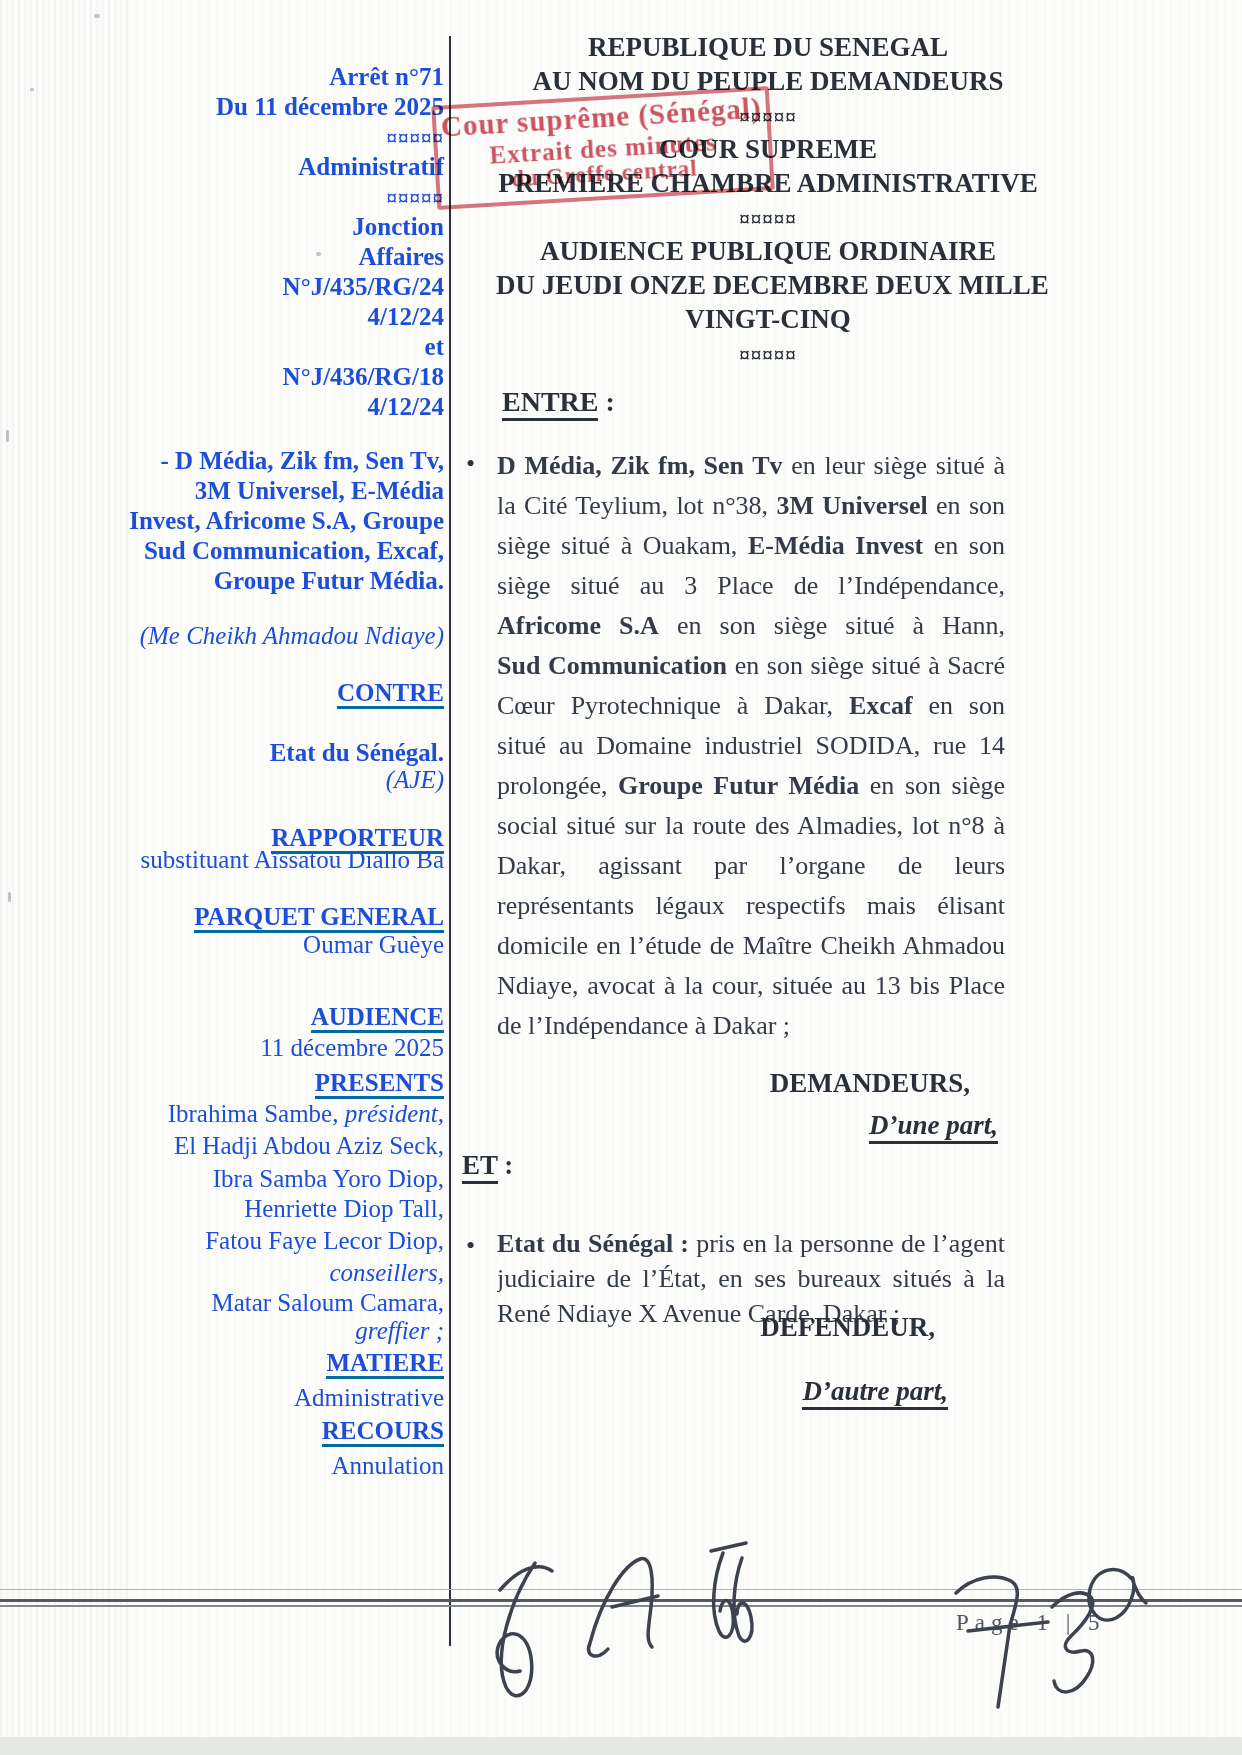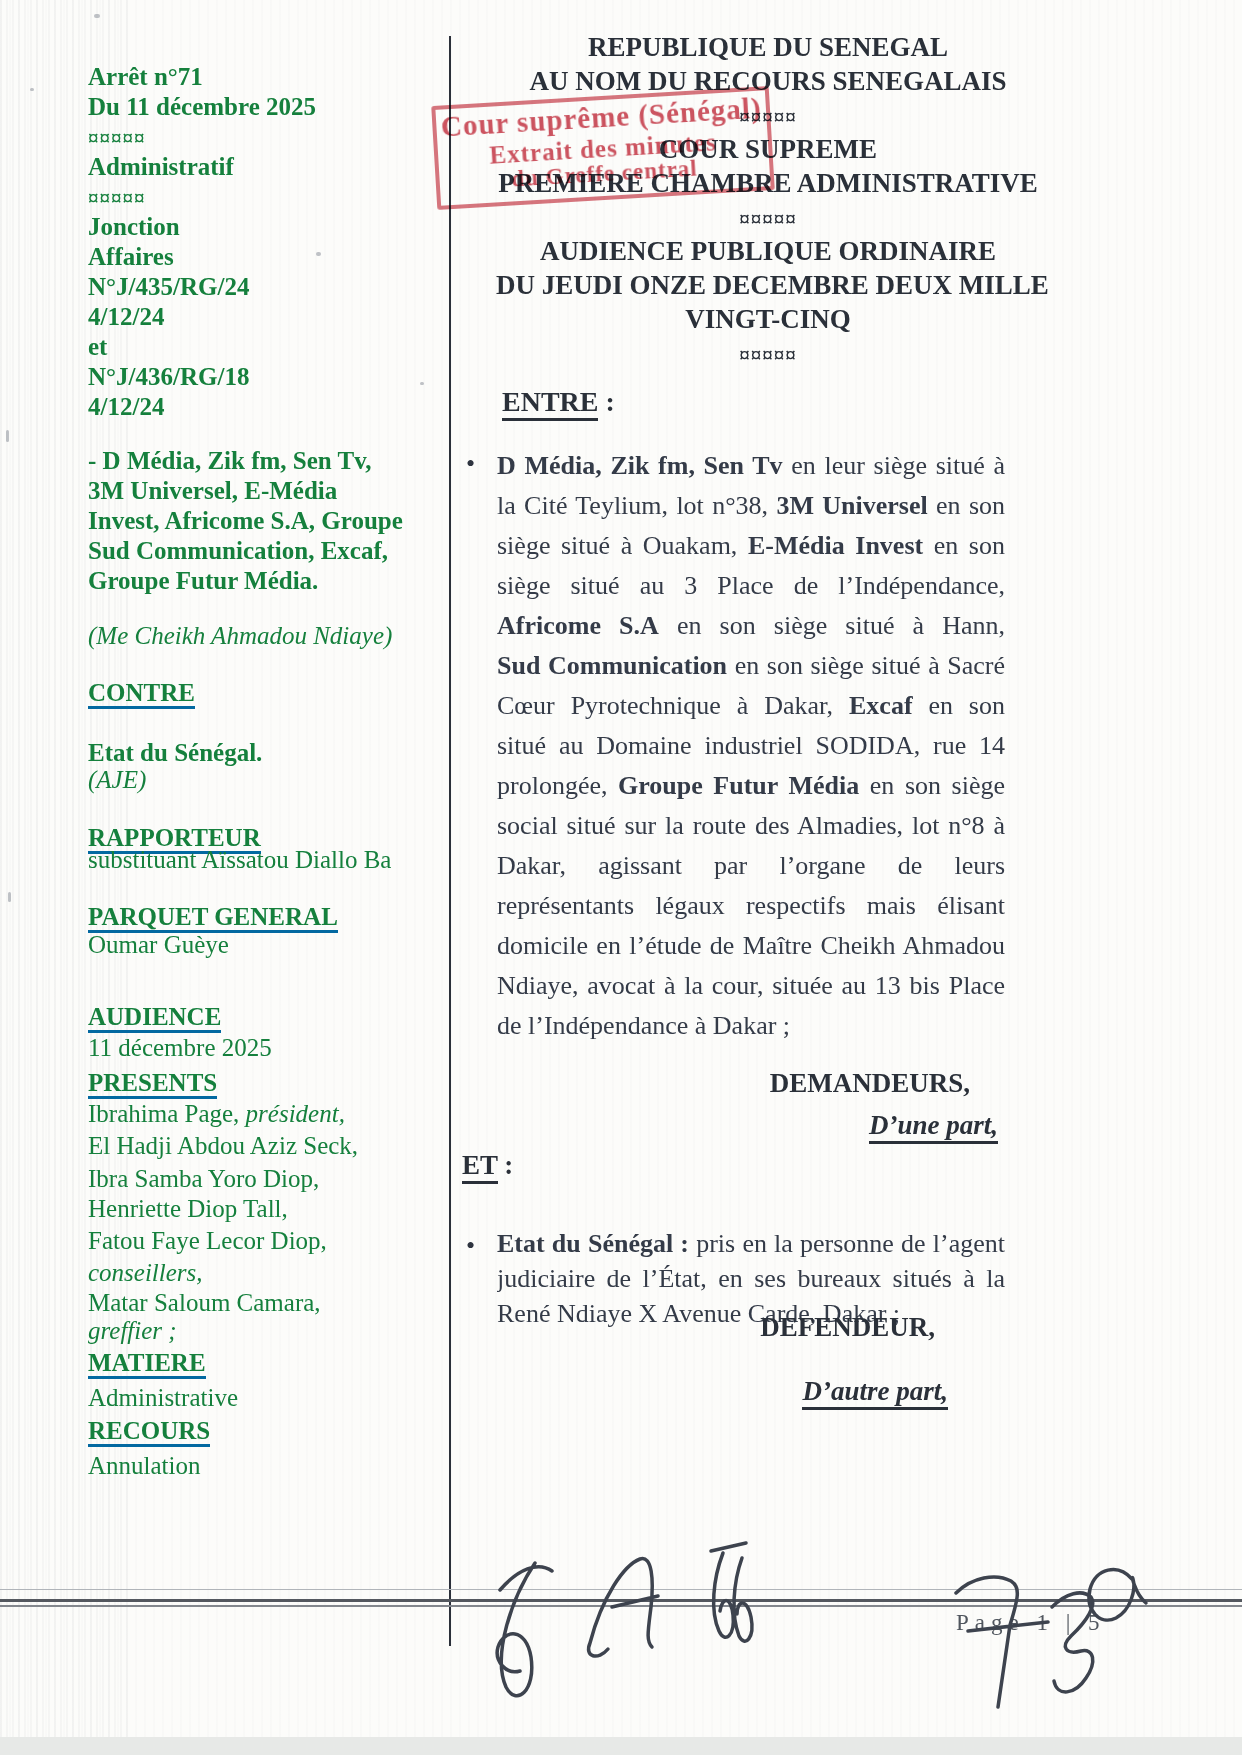--- a/index.html
+++ b/index.html
@@ -14,21 +14,21 @@
     background:repeating-linear-gradient(90deg, rgba(110,115,125,0.05) 0 2px, rgba(0,0,0,0) 2px 9px);
     opacity:.45; pointer-events:none;
   }
   .streaks2{
     position:absolute; left:0; top:0; width:130px; height:100%;
     background:repeating-linear-gradient(90deg, rgba(90,95,105,0.07) 0 2px, rgba(0,0,0,0) 2px 6px);
     opacity:.6; pointer-events:none;
   }
   .vrule{position:absolute; left:449px; top:36px; width:2px; height:1610px; background:#2b303a;}
   
-  .leftcol{position:absolute; left:88px; top:62px; width:356px; text-align:left; font-size:25px; color:#15803d;}
+  .leftcol{position:absolute; left:88px; top:62px; width:356px; text-align:right; font-size:25px; color:#1d4ed8;}
   .leftcol .line{height:30px; line-height:30px; white-space:nowrap;}
   
   .header{position:absolute; left:452px; top:30px; width:588px; text-align:center; color:#2a3039;}
   .header .line{height:34px; line-height:34px; font-size:27px; white-space:nowrap;margin-left:44px;}
   
   .s-n{font-weight:normal;}
   .s-b{font-weight:bold;}
   .s-i{font-style:italic;}
   .s-bu{font-weight:bold; border-bottom:3px solid #0369a1; padding-bottom:0px;}
   .s-orn{font-weight:bold; font-size:21px; letter-spacing:1px;}
@@ -108,37 +108,37 @@
       <div class="line" style="margin-top: 27px;"><span class="s-bu">CONTRE</span></div>
       <div class="line" style="margin-top: 30px;"><span class="s-b">Etat du Sénégal.</span></div>
       <div class="line" style="margin-top: -3px;"><span class="s-i">(AJE)</span></div>
       <div class="line" style="margin-top: 28px;"><span class="s-bu">RAPPORTEUR</span></div>
       <div class="line" style="margin-top: -8px;"><span class="s-n">substituant Aïssatou Diallo Ba</span></div>
       <div class="line" style="margin-top: 27px;"><span class="s-bu">PARQUET GENERAL</span></div>
       <div class="line" style="margin-top: -2px;"><span class="s-n">Oumar Guèye</span></div>
       <div class="line" style="margin-top: 42px;"><span class="s-bu">AUDIENCE</span></div>
       <div class="line" style="margin-top: 1px;"><span class="s-n">11 décembre 2025</span></div>
       <div class="line" style="margin-top: 5px;"><span class="s-bu">PRESENTS</span></div>
-      <div class="line" style="margin-top: 1px;"><span class="s-n">Ibrahima Page, </span><span class="s-i">président,</span></div>
+      <div class="line" style="margin-top: 1px;"><span class="s-n">Ibrahima Sambe, </span><span class="s-i">président,</span></div>
       <div class="line" style="margin-top: 2px;"><span class="s-n">El Hadji Abdou Aziz Seck,</span></div>
       <div class="line" style="margin-top: 3px;"><span class="s-n">Ibra Samba Yoro Diop,</span></div>
       <div class="line"><span class="s-n">Henriette Diop Tall,</span></div>
       <div class="line" style="margin-top: 2px;"><span class="s-n">Fatou Faye Lecor Diop,</span></div>
       <div class="line" style="margin-top: 2px;"><span class="s-i">conseillers,</span></div>
       <div class="line"><span class="s-n">Matar Saloum Camara,</span></div>
       <div class="line" style="margin-top: -2px;"><span class="s-i">greffier ;</span></div>
       <div class="line" style="margin-top: 2px;"><span class="s-bu">MATIERE</span></div>
       <div class="line" style="margin-top: 5px;"><span class="s-n">Administrative</span></div>
       <div class="line" style="margin-top: 3px;"><span class="s-bu">RECOURS</span></div>
       <div class="line" style="margin-top: 5px;"><span class="s-n">Annulation</span></div>
     </div>
 
   <div class="header">
       <div class="line"><span class="s-b">REPUBLIQUE DU SENEGAL</span></div>
-      <div class="line"><span class="s-b">AU NOM DU RECOURS SENEGALAIS</span></div>
+      <div class="line"><span class="s-b">AU NOM DU PEUPLE DEMANDEURS</span></div>
       <div class="line"><span class="s-orn">¤¤¤¤¤</span></div>
       <div class="line"><span class="s-b">COUR SUPREME</span></div>
       <div class="line"><span class="s-b">PREMIERE CHAMBRE ADMINISTRATIVE</span></div>
       <div class="line"><span class="s-orn">¤¤¤¤¤</span></div>
       <div class="line"><span class="s-b">AUDIENCE PUBLIQUE ORDINAIRE</span></div>
       <div class="line"><span class="s-b">DU JEUDI ONZE DECEMBRE DEUX MILLE</span></div>
       <div class="line"><span class="s-b">VINGT-CINQ</span></div>
       <div class="line"><span class="s-orn">¤¤¤¤¤</span></div>
     </div>
 

